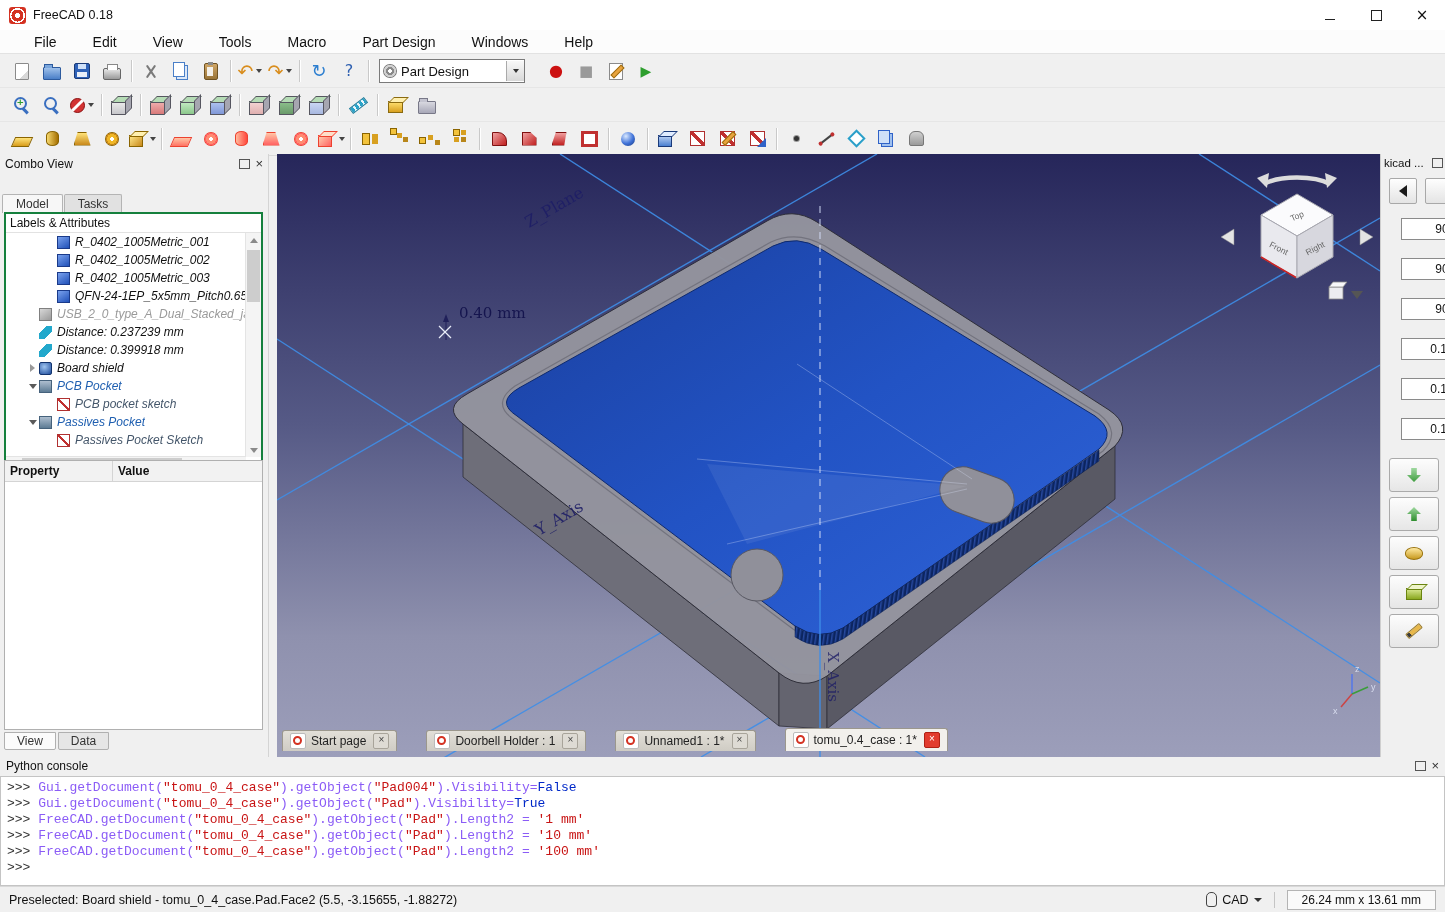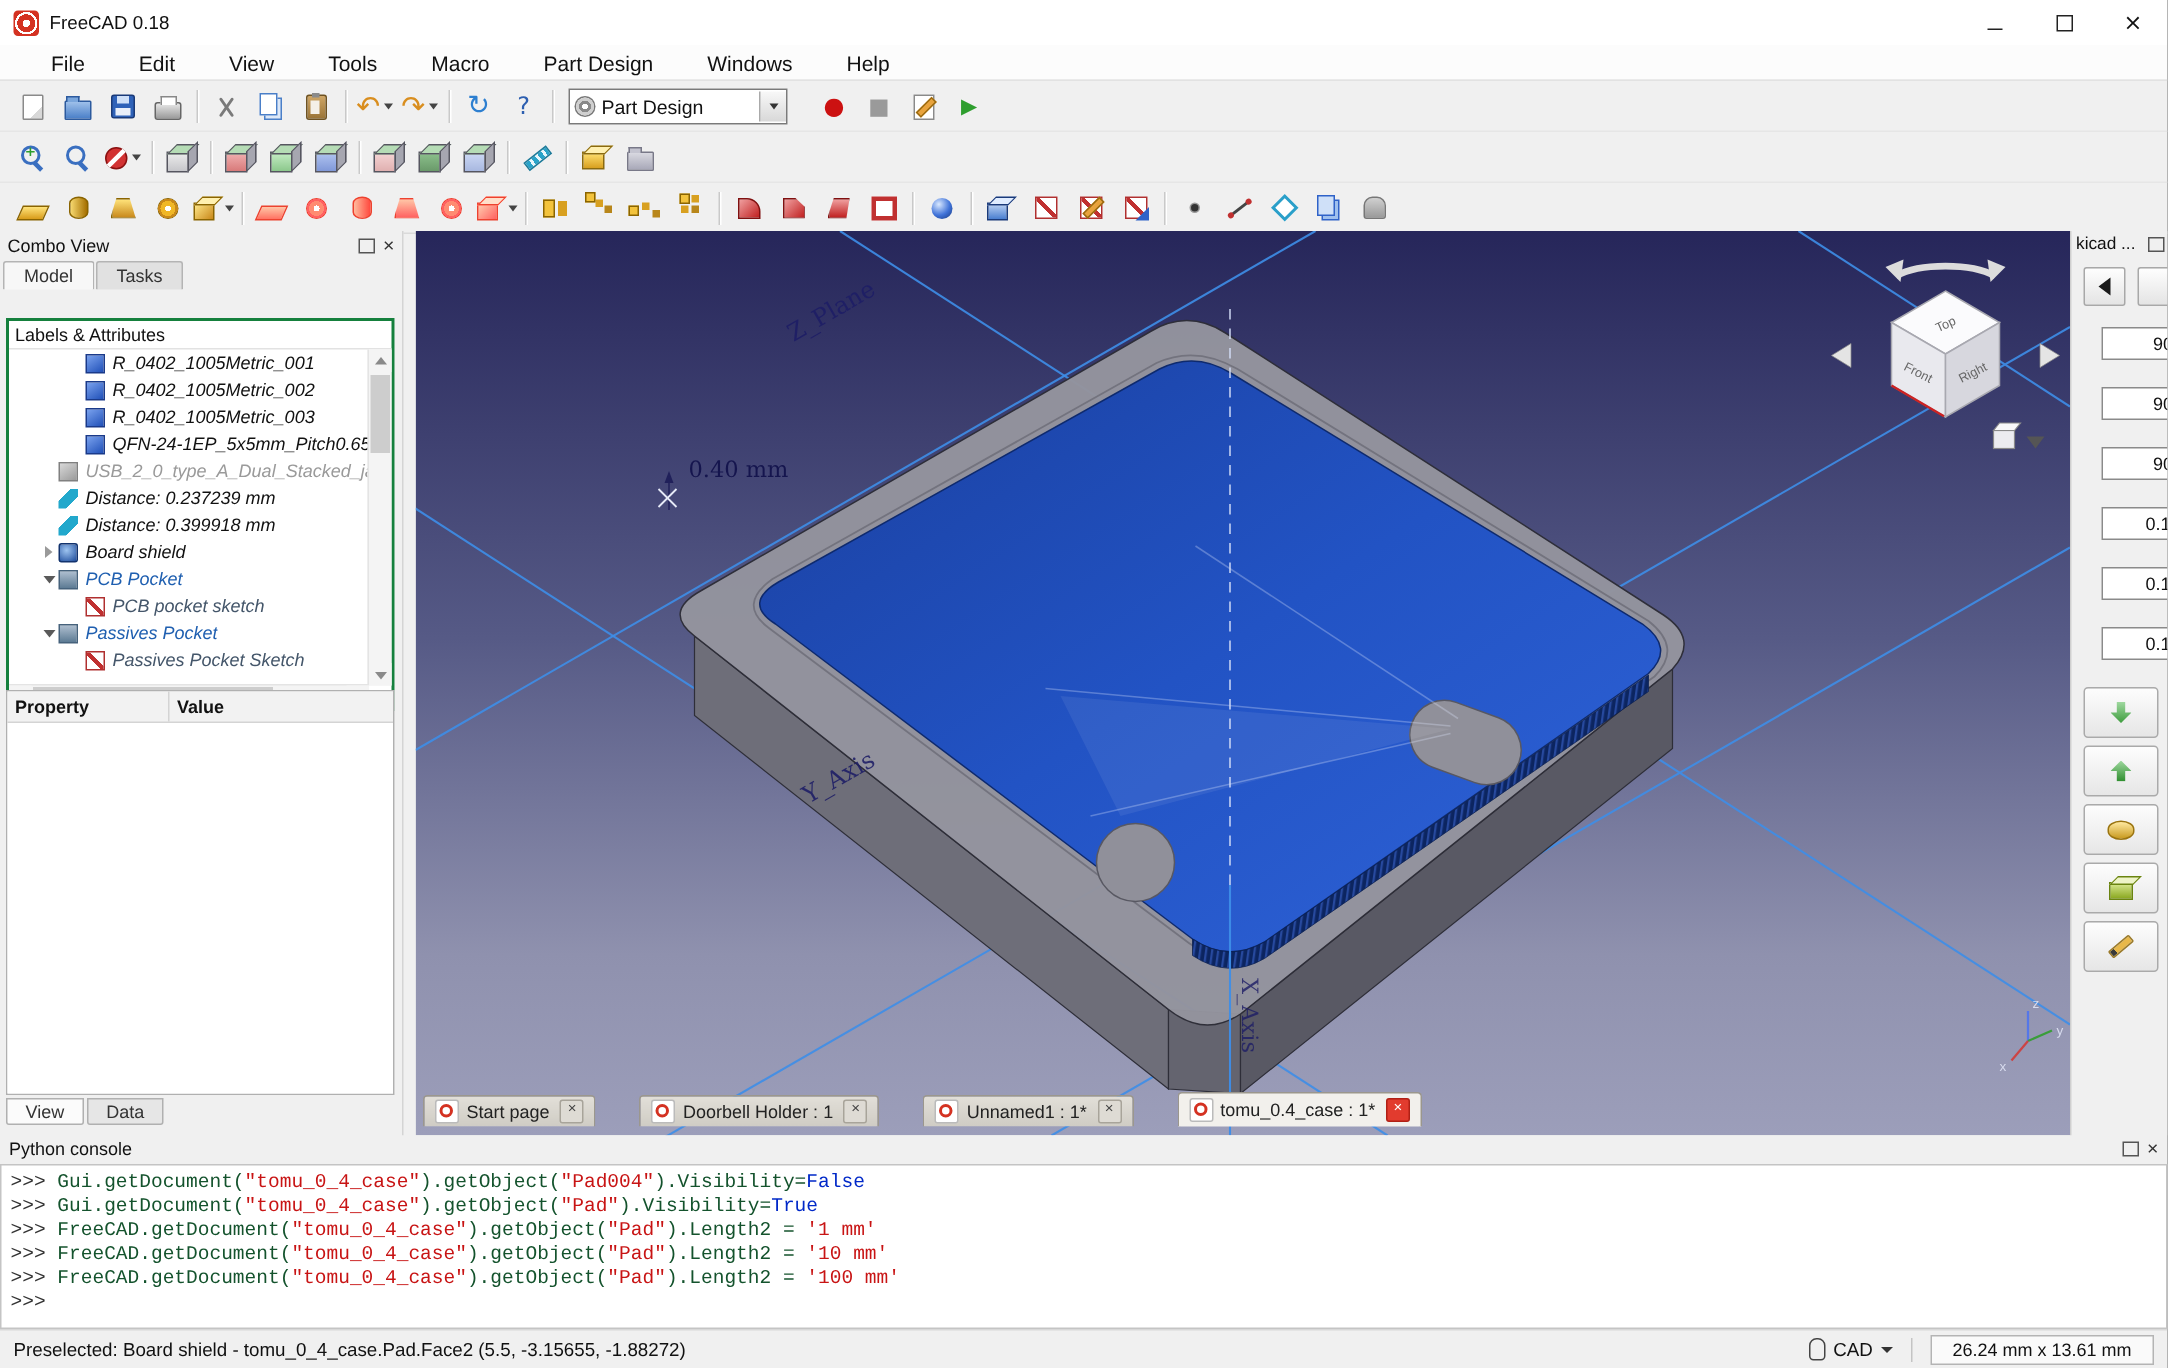--- a/index.html
+++ b/index.html
@@ -111,21 +111,21 @@
   .shp-carbon{width:10px;height:12px;background:#cfe0f8;border:1px solid #2f62c8;margin:0 4px 3px 0;box-shadow:3px 3px 0 -1px #9fc0ee,3px 3px 0 0 #2f62c8;}
   .shp-ghost{width:13px;height:13px;background:linear-gradient(#d0d0d0,#9a9a9a);border:1px solid #777;border-radius:6px 6px 2px 2px;}
 
   
   .combo-view{position:absolute;left:0;top:154px;width:268px;height:603px;background:#f0f0f0;border-right:1px solid #d4d4d4;}
   .cv-header{height:19px;display:flex;align-items:center;padding:0 5px;font-size:12px;}
   .hdr-icons{display:flex;align-items:center;margin-left:auto;gap:5px;}
   .mini-float{display:inline-block;width:9px;height:8px;border:1px solid #555;}
   .mini-close{font-size:13px;color:#333;line-height:1;}
   .cv-tabs{position:absolute;top:20px;left:2px;display:flex;}
-  .cv-tab{padding:2px 13px;font-size:12px;background:#e1e1e1;border:1px solid #b4b4b4;border-bottom:none;border-radius:2px 2px 0 0;margin-right:1px;color:#333;}
+  .cv-tab{padding:2px 13px;font-size:12px;background:#e1e1e1;border:1px solid #b4b4b4;border-bottom:none;border-radius:2px 2px 0 0;margin-right:1px;color:#333;margin-top:20px;}
   .cv-tab.active{background:#f7f7f7;}
   .tree-widget{position:absolute;top:58px;left:4px;right:5px;height:258px;background:#fff;border:2px solid #15803d;}
   .tree-header{height:18px;line-height:18px;padding-left:4px;font-size:12px;border-bottom:1px solid #e2e2e2;}
   .tree-body{position:absolute;top:19px;left:0;right:15px;bottom:15px;overflow:hidden;}
   .trow{height:18px;display:flex;align-items:center;font-size:12px;white-space:nowrap;overflow:hidden;}
   .exp{width:13px;height:13px;display:inline-flex;align-items:center;justify-content:center;flex:none;}
   .exp-c::before{content:"";border-left:5px solid #9a9a9a;border-top:4px solid transparent;border-bottom:4px solid transparent;}
   .exp-e::before{content:"";border-top:5px solid #5a5a5a;border-left:4px solid transparent;border-right:4px solid transparent;}
   .ticon{width:13px;height:13px;display:inline-block;flex:none;margin-right:5px;box-sizing:border-box;}
   .ticon-chip{background:linear-gradient(145deg,#7aa2ee,#2050b8);border:1px solid #1a3a8a;}
@@ -191,21 +191,21 @@
   .shp-rp-box::before{content:"";position:absolute;left:-1px;top:-5px;width:14px;height:4px;background:#eef4c8;border:1px solid #6a8410;transform:skewX(-45deg);transform-origin:bottom left;}
   .shp-rp-pencil{width:16px;height:4px;background:linear-gradient(90deg,#3a3a3a 0 20%,#e8b84a 20%);border:1px solid #9a7a2a;border-radius:1px;transform:rotate(-40deg);}
 
   
   .py-console{position:absolute;top:757px;left:0;right:0;height:129px;background:#f0f0f0;}
   .pc-header{height:17px;display:flex;align-items:center;padding:0 6px;font-size:12px;}
   .pc-body{position:absolute;top:19px;left:0;right:0;bottom:0;background:#fff;border:1px solid #c4c4c4;
     font-family:"Liberation Mono",monospace;font-size:13px;line-height:16px;padding:3px 6px;overflow:hidden;box-sizing:border-box;}
   .cline{white-space:pre;}
   .tk-prompt{color:#333;}
-  .tk-code{color:#14532d;}
+  .tk-code{color:#8b5cf6;}
   .tk-str{color:#c81414;}
   .tk-kw{color:#0028c8;}
 
   
   .statusbar{position:absolute;top:886px;left:0;right:0;height:26px;background:#f0f0f0;border-top:1px solid #d8d8d8;
     display:flex;align-items:center;padding:0 9px;font-size:12.5px;box-sizing:border-box;}
   .status-msg{flex:1;white-space:nowrap;overflow:hidden;}
   .nav-style{display:flex;align-items:center;gap:5px;margin-right:12px;}
   .mouse-ico{width:9px;height:13px;border:1px solid #444;border-radius:5px 5px 3px 3px;display:inline-block;}
   .caret{width:0;height:0;border-top:4px solid #333;border-left:4px solid transparent;border-right:4px solid transparent;}

